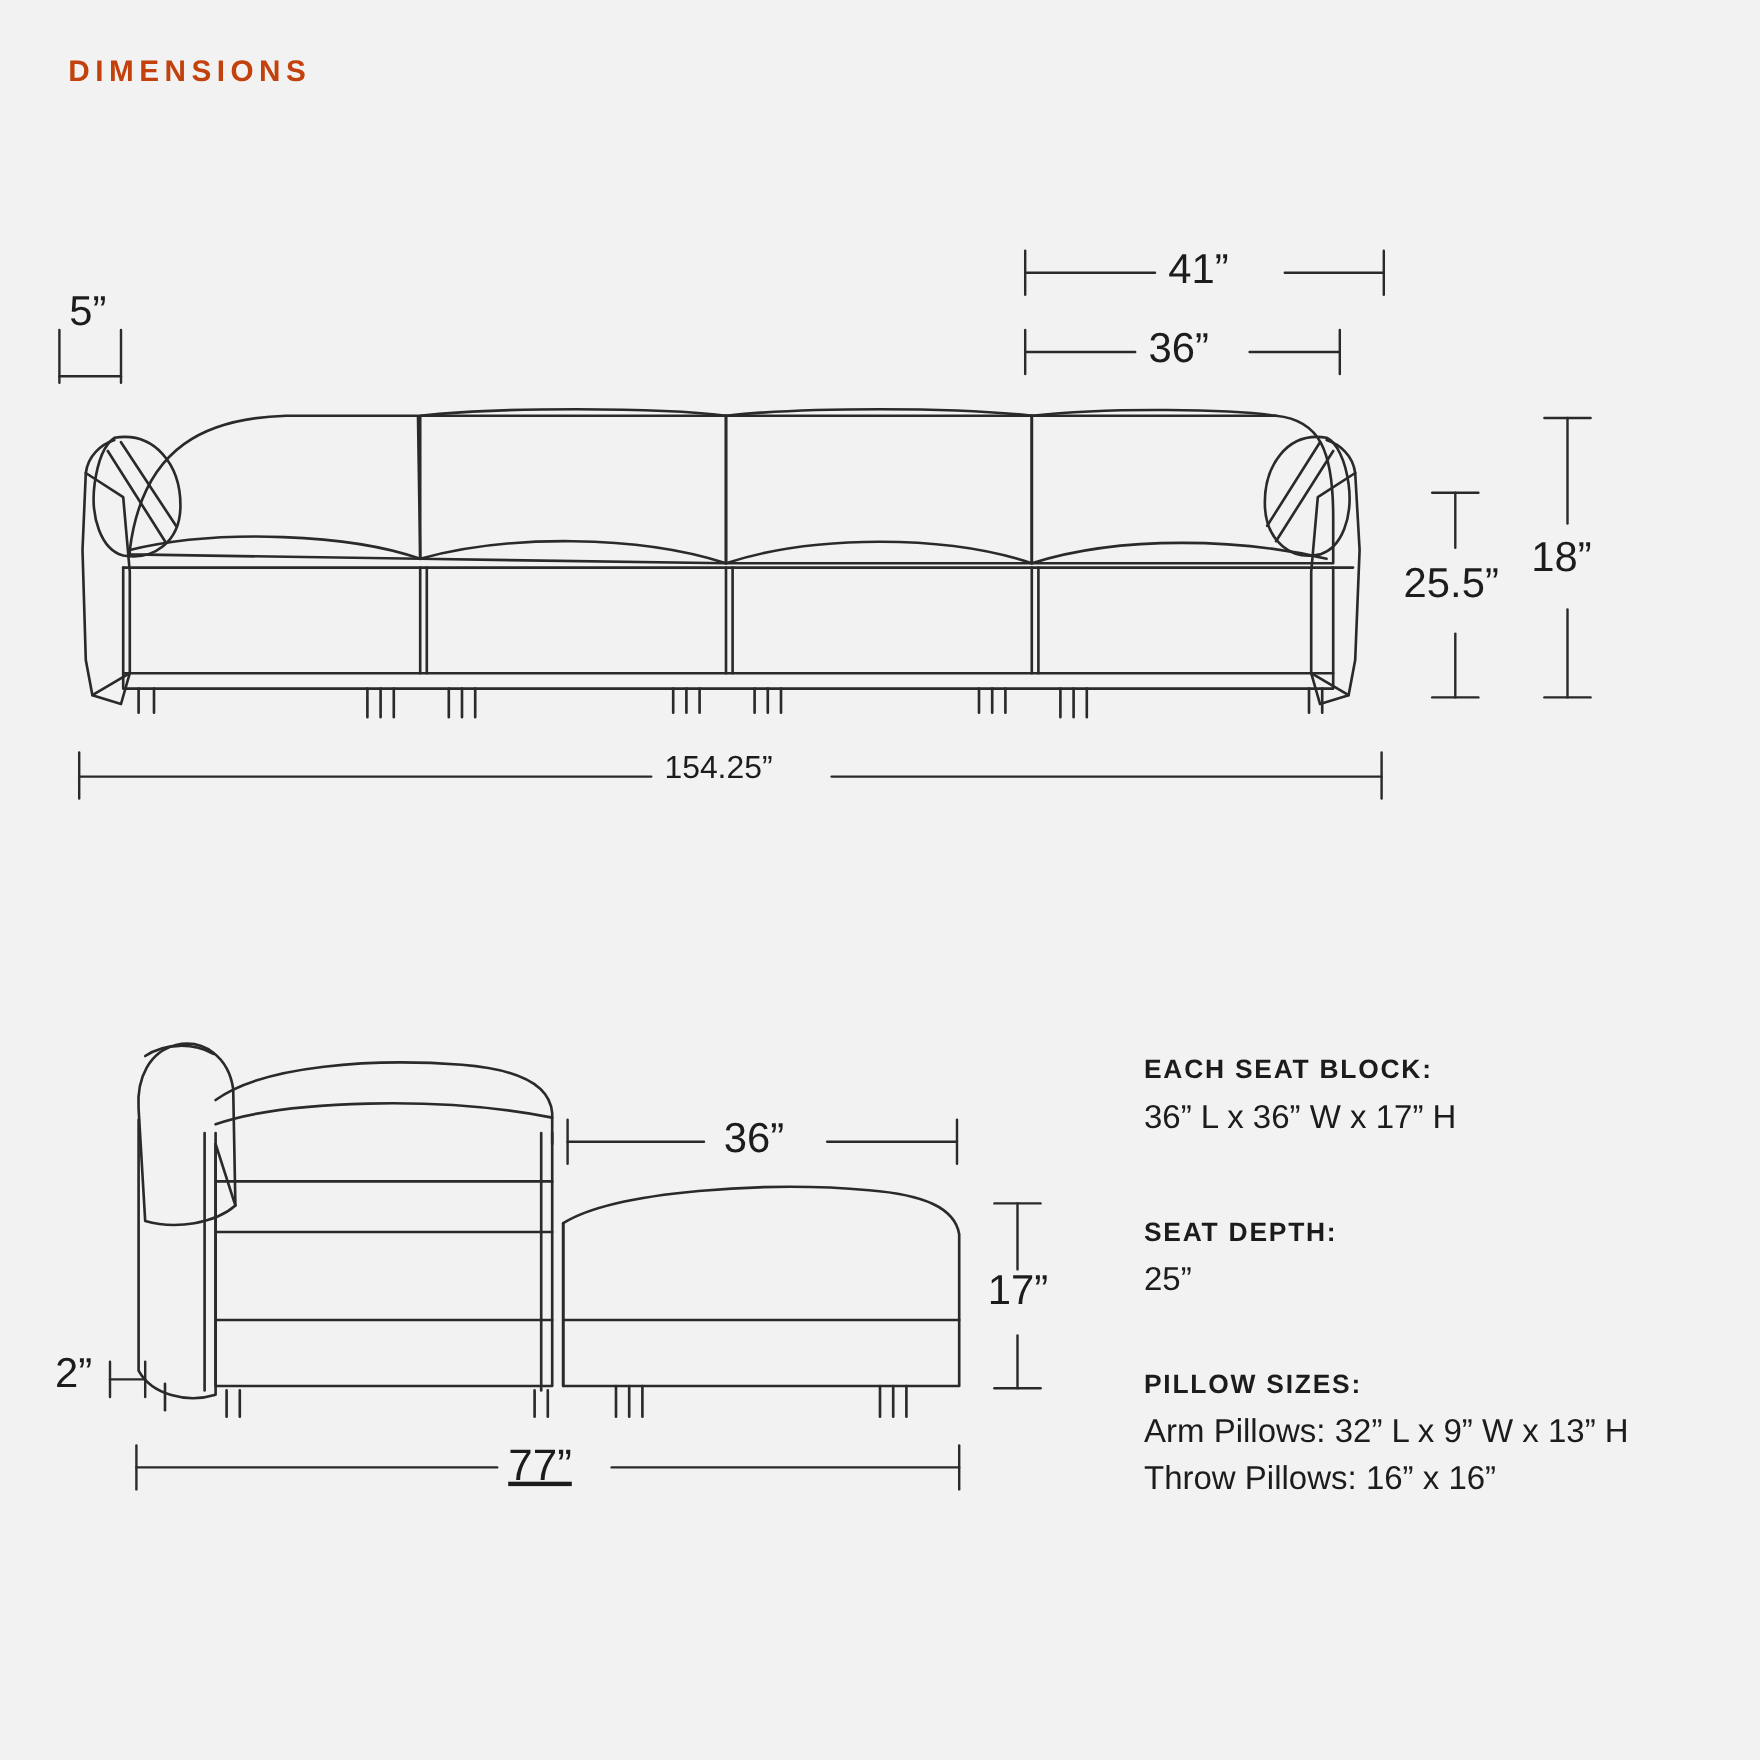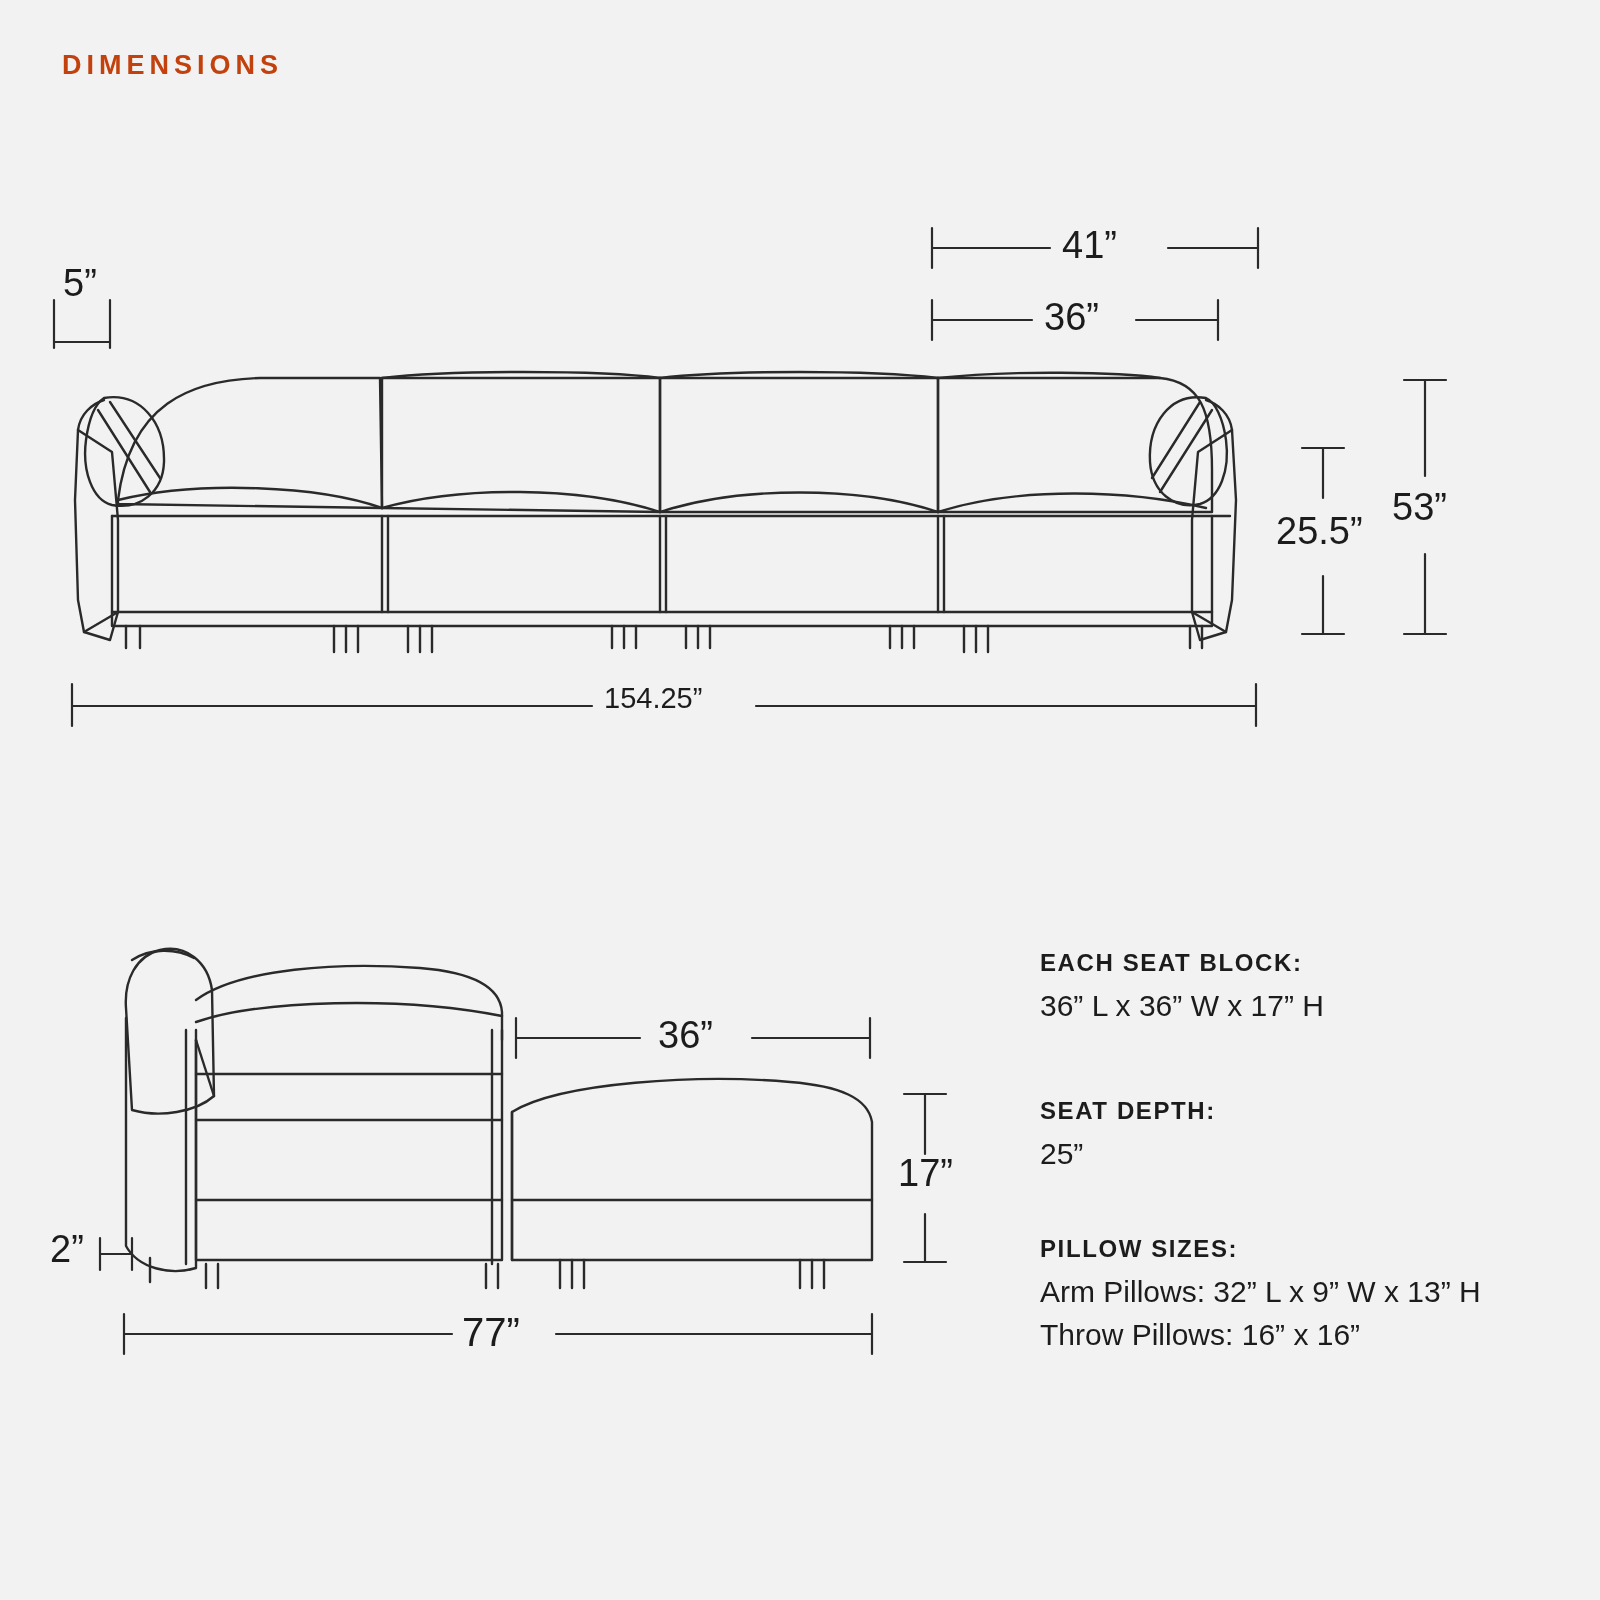--- a/index.html
+++ b/index.html
@@ -46,21 +46,21 @@
   }
   .spec-block {
     position: absolute;
     left: 1040px;
   }
   .spec-head {
     font-size: 24px;
     font-weight: bold;
     letter-spacing: 1.6px;
     color: #1c1c1c;
-    margin: 6px 0 12px 0;
+    margin: 16px 0 12px 0;
     white-space: nowrap;
   }
   .spec-line {
     font-size: 30px;
     color: #1c1c1c;
     margin: 0 0 9px 0;
     white-space: nowrap;
   }
 </style>
 </head>
@@ -212,31 +212,31 @@
   </svg>
 
   <div class="dim-label" style="left:63px; top:262px;">5”</div>
 
   <div class="dim-label" style="left:1062px; top:224px;">41”</div>
 
   <div class="dim-label" style="left:1044px; top:296px;">36”</div>
 
   <div class="dim-label" style="left:1276px; top:510px;">25.5”</div>
 
-  <div class="dim-label" style="left:1392px; top:486px;">53”</div>
+  <div class="dim-label" style="left:1392px; top:486px;">18”</div>
 
   <div class="dim-label" style="left:604px; top:682px; font-size:29px;">154.25”</div>
 
   <div class="dim-label" style="left:50px; top:1228px;">2”</div>
 
   <div class="dim-label" style="left:658px; top:1014px;">36”</div>
 
   <div class="dim-label" style="left:898px; top:1152px;">17”</div>
 
-  <div class="dim-label" style="left:462px; top:1310px; font-size:40px;">77”</div>
+  <div class="dim-label" style="left:462px; top:1310px; font-size:40px;text-decoration:underline;">77”</div>
 
   <div class="spec-block" style="top:943px;">
     <p class="spec-head">EACH SEAT BLOCK:</p>
     <p class="spec-line">36” L x 36” W x 17” H</p>
   </div>
 
   <div class="spec-block" style="top:1091px;">
     <p class="spec-head">SEAT DEPTH:</p>
     <p class="spec-line">25”</p>
   </div>

